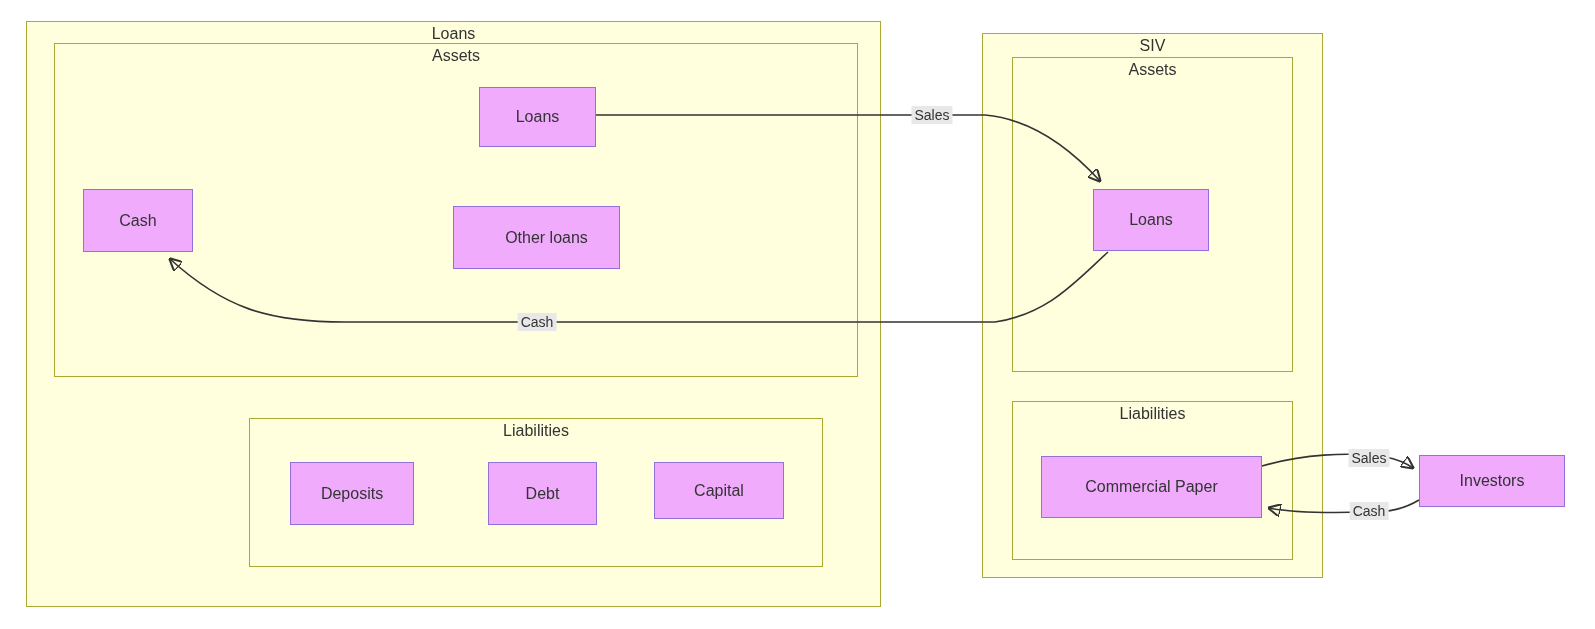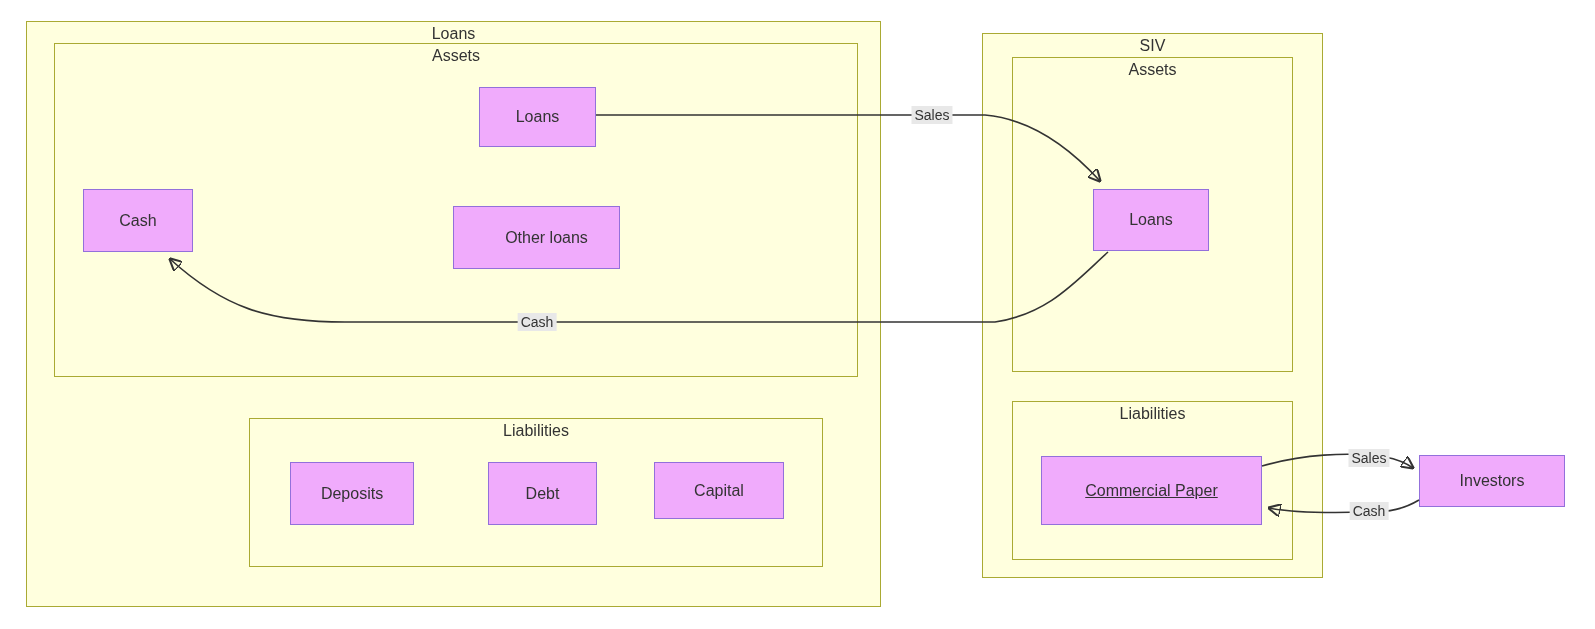--- a/index.html
+++ b/index.html
@@ -129,21 +129,21 @@
   </div>
 
   <div class="node" style="left:654px; top:462px; width:130px; height:57px;">
     <span>Capital</span>
   </div>
 
   <div class="node" style="left:1093px; top:189px; width:116px; height:62px;">
     <span>Loans</span>
   </div>
 
-  <div class="node" style="left:1041px; top:456px; width:221px; height:69px;text-decoration:underline;">
+  <div class="node" style="left:1041px; top:456px; width:221px; height:62px;">
     <span>Commercial Paper</span>
   </div>
 
   <div class="node" style="left:1419px; top:455px; width:146px; height:52px;">
     <span>Investors</span>
   </div>
 
   <div class="edge-label" style="left:932px; top:115px;">Sales</div>
 
   <div class="edge-label" style="left:537px; top:322px;">Cash</div>

